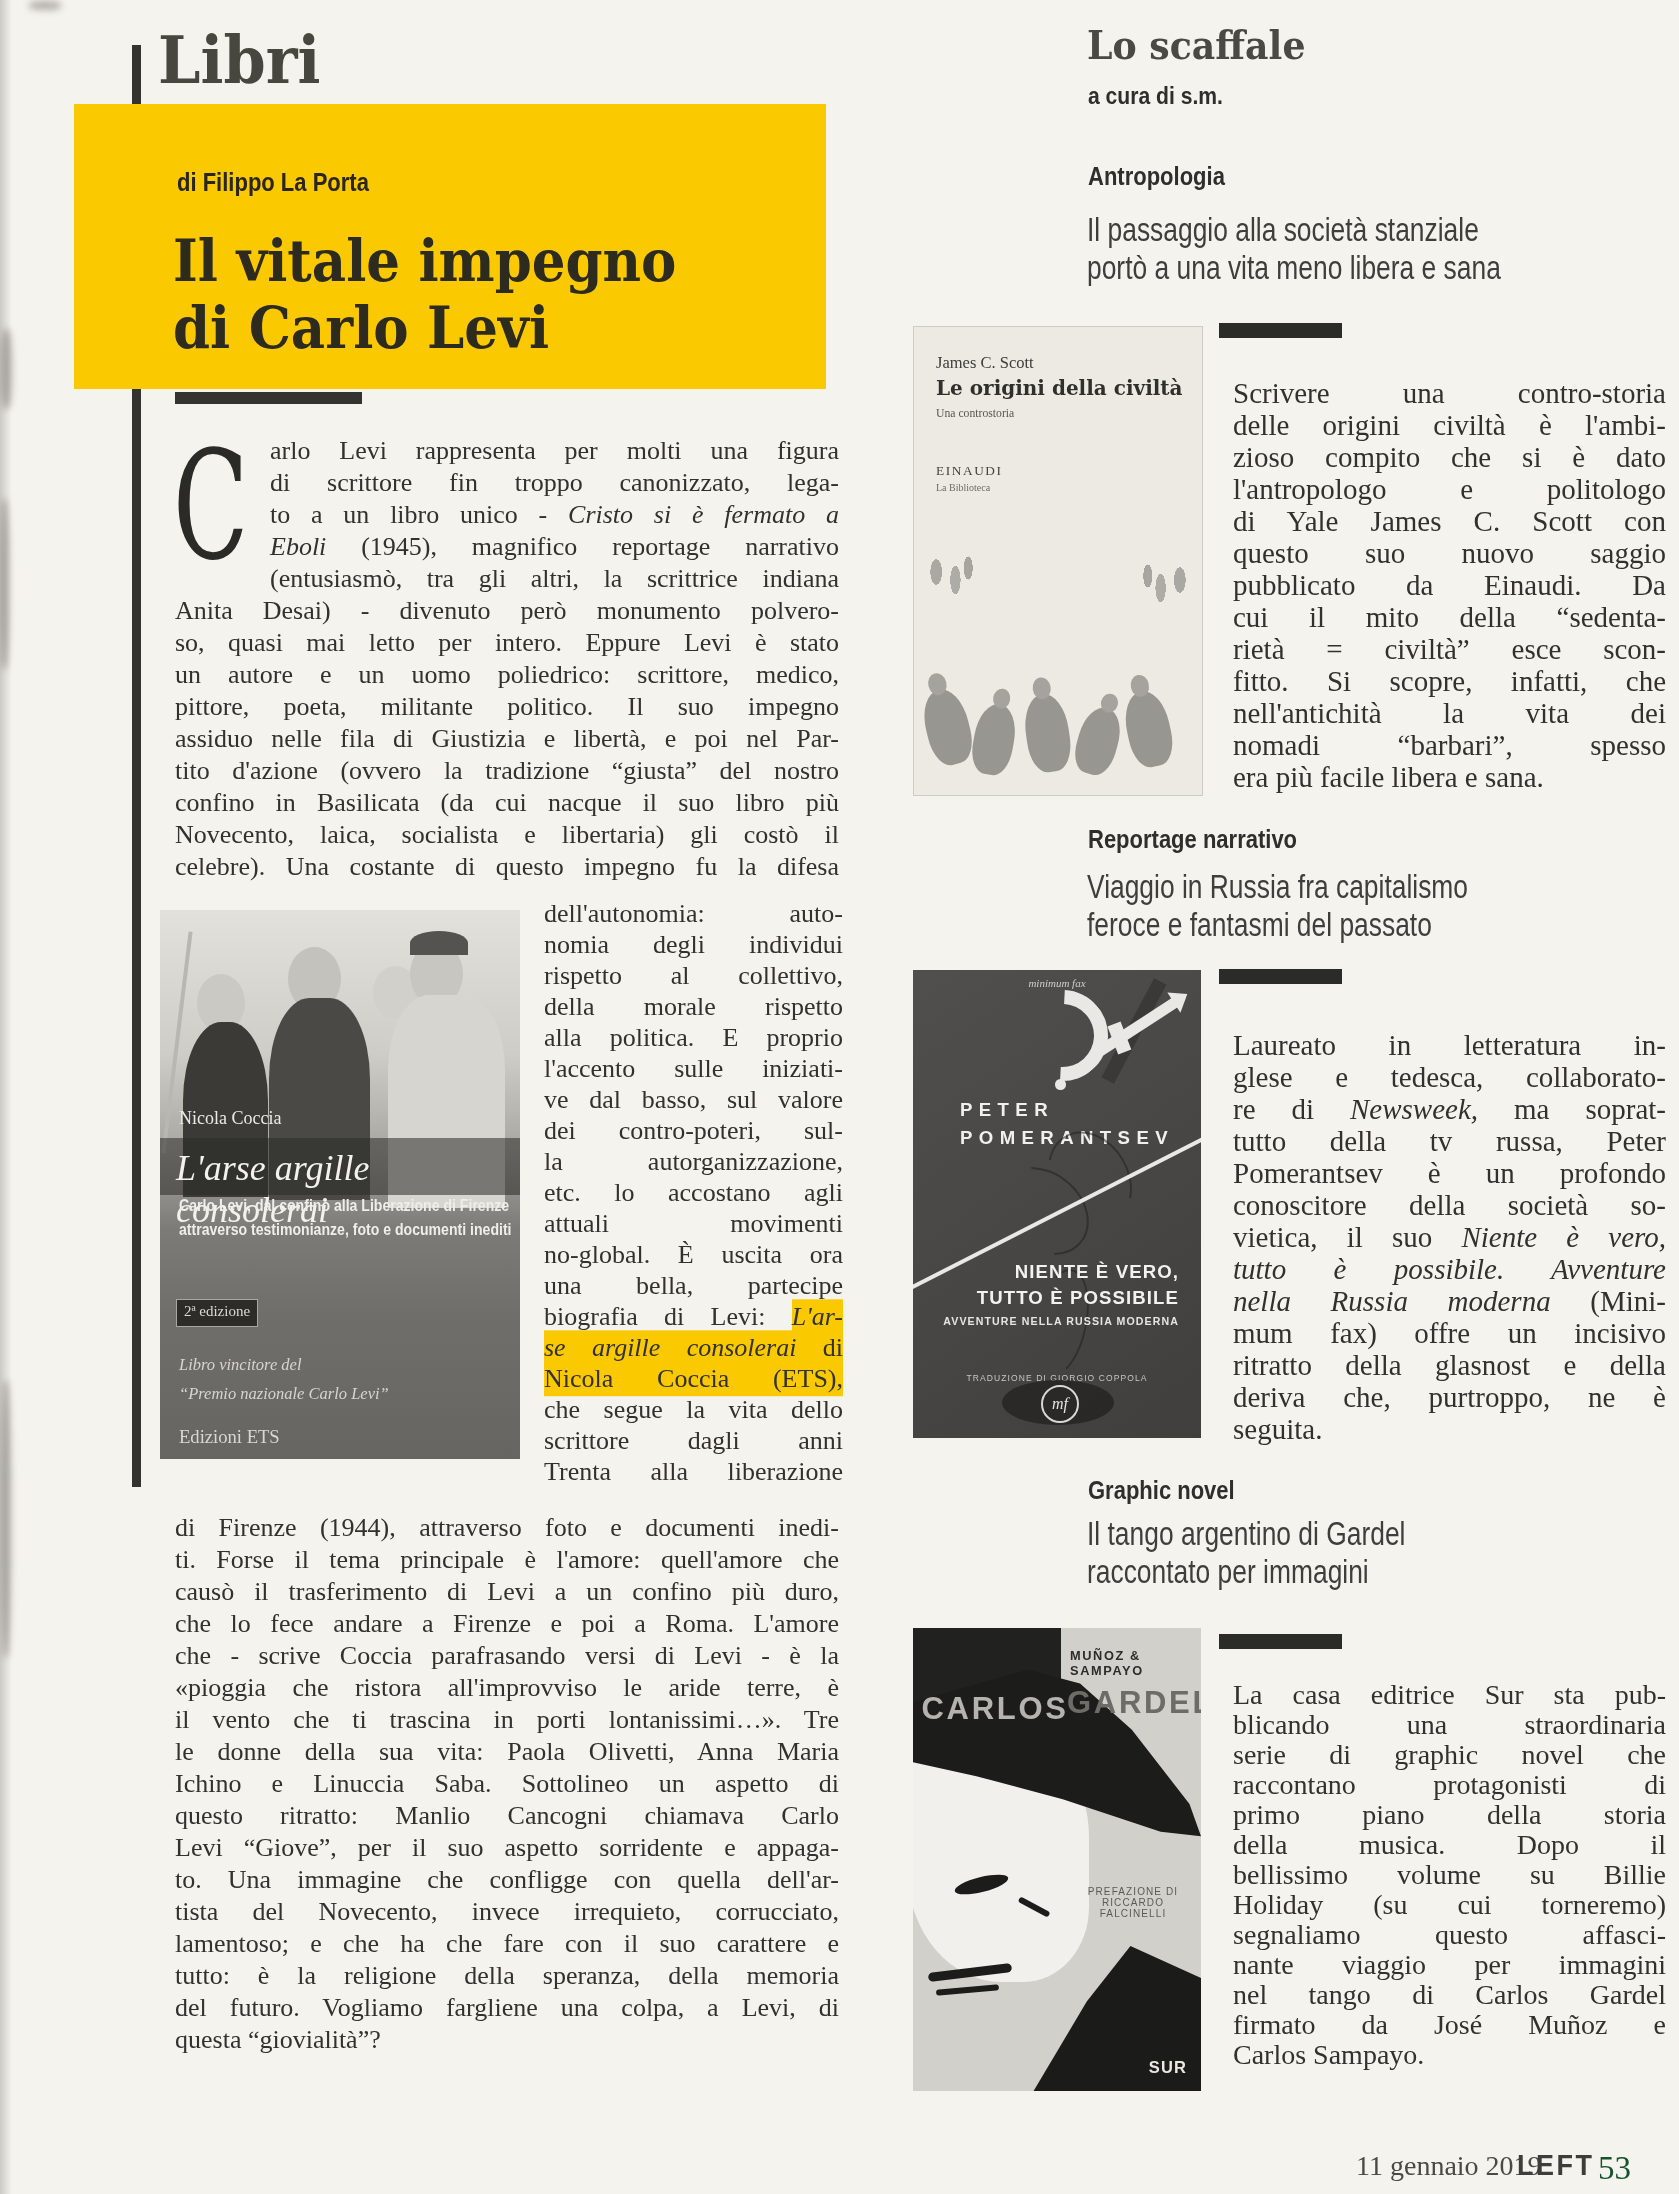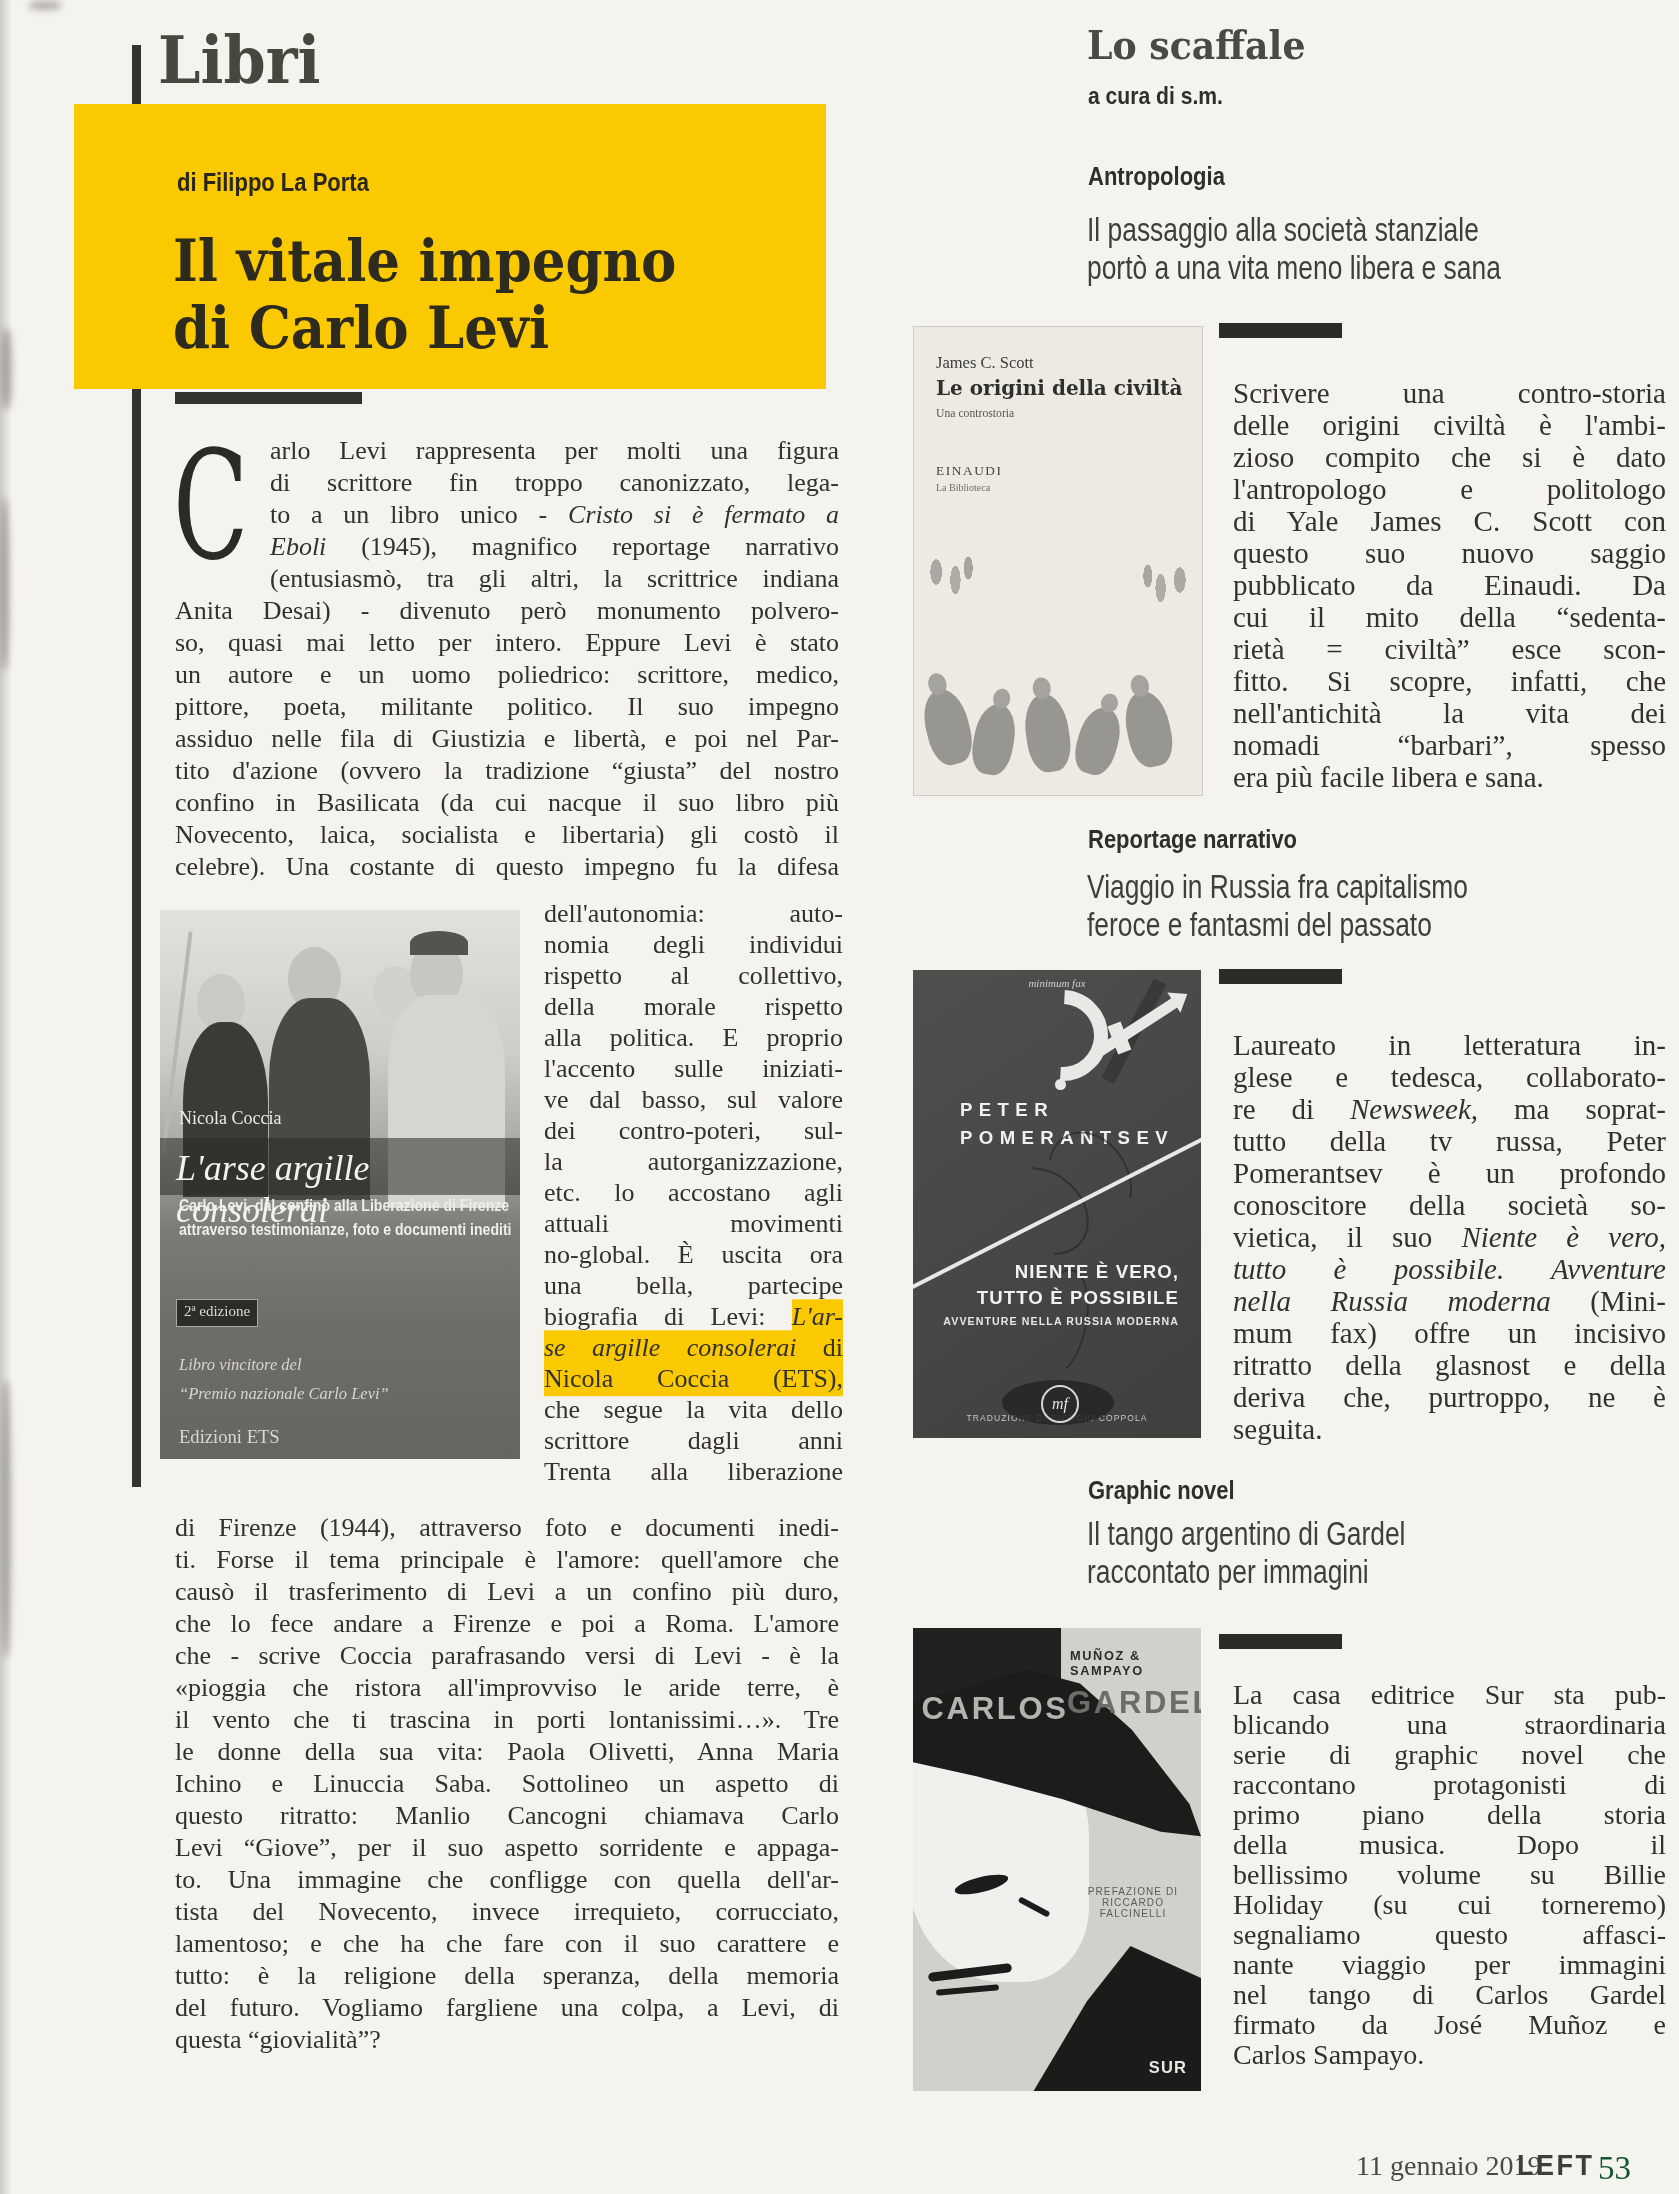--- a/index.html
+++ b/index.html
@@ -107,21 +107,21 @@
          transform:rotate(28deg);}
   .pname{position:absolute;left:47px;font-family:"Liberation Sans",sans-serif;font-weight:bold;
          font-size:18.6px;letter-spacing:6.4px;color:#f1f0ed;}
   .diag{position:absolute;left:-21px;top:236px;width:351px;height:3.7px;background:#e9e8e4;
         transform:rotate(-27deg);}
   .claw{position:absolute;border:2.1px solid rgba(28,28,26,.5);border-radius:50%;
         border-left-color:transparent;border-bottom-color:transparent;}
   .ctitle{position:absolute;right:22px;text-align:right;font-family:"Liberation Sans",sans-serif;
           font-weight:bold;color:#f3f2ef;}
   .credit{position:absolute;left:0;top:403px;width:100%;text-align:center;
-          font-family:"Liberation Sans",sans-serif;font-size:8.5px;letter-spacing:1.1px;color:#c7c6c2;margin-top:40px;}
+          font-family:"Liberation Sans",sans-serif;font-size:8.5px;letter-spacing:1.1px;color:#c7c6c2;}
   .mfblob{position:absolute;left:89px;top:410px;width:112px;height:45px;border-radius:50%;
           background:rgba(38,37,35,.85);}
   .mfcirc{position:absolute;left:128px;top:415px;width:34px;height:34px;border-radius:50%;
           border:2.1px solid #d8d7d3;text-align:center;line-height:34px;font-style:italic;
           font-size:16px;color:#e5e4e0;}
 
   .cov3{left:913px;top:1628px;width:288px;height:463px;background:#d2d0cb;}
   .gblock{position:absolute;left:0;top:0;width:148px;height:105px;background:#21211f;}
   .gauthors{position:absolute;left:157px;top:20px;font-family:"Liberation Sans",sans-serif;
             font-weight:bold;font-size:12.8px;letter-spacing:1.6px;color:#2c2c2a;}

